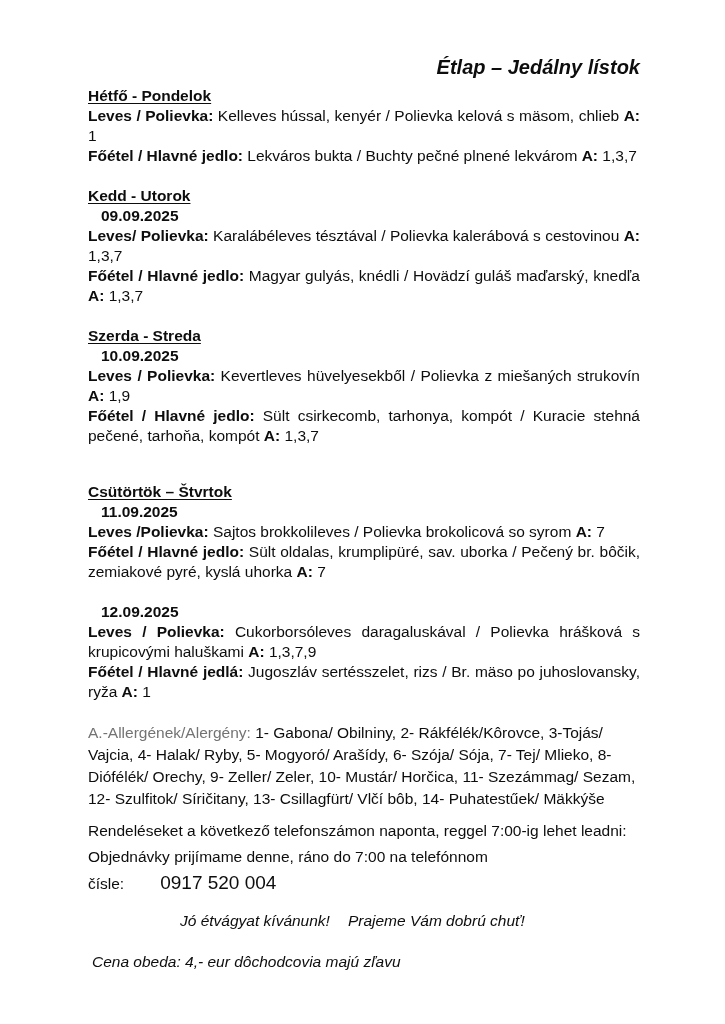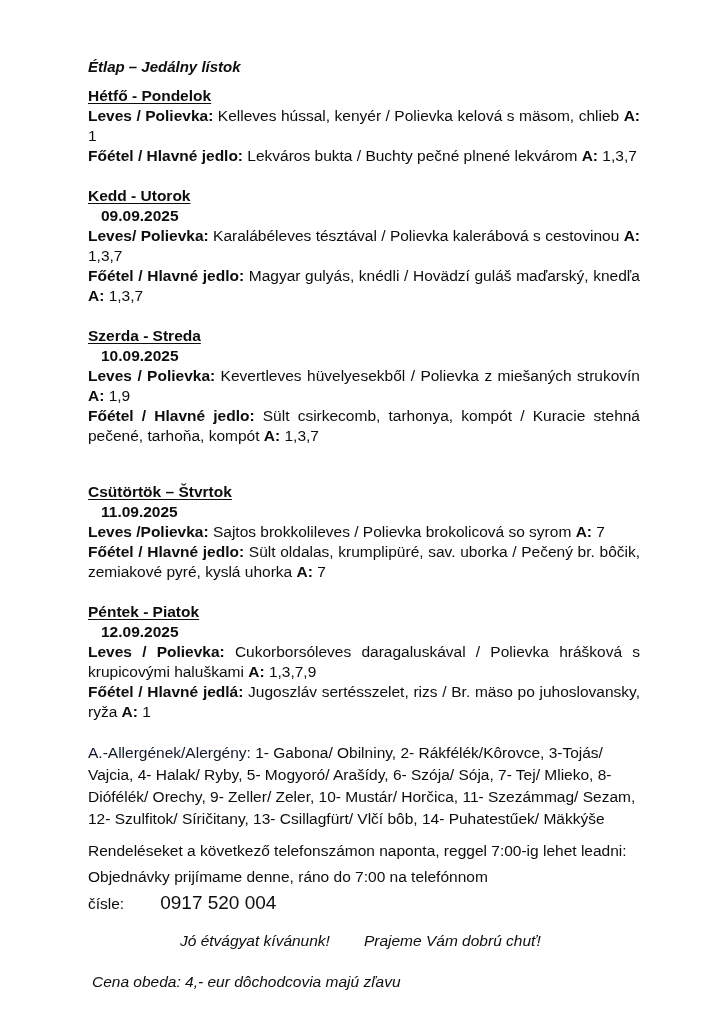--- a/index.html
+++ b/index.html
@@ -11,24 +11,24 @@
     color: #0d0d0d;
     font-family: "Liberation Sans", sans-serif;
     overflow: hidden;
   }
   .page {
     width: 725px;
     height: 1024px;
     padding: 56px 85px 0 88px;
   }
   .doc-title {
-    font-size: 15px;
+    font-size: 20px;
     font-weight: bold;
     font-style: italic;
-    text-align: left;
+    text-align: right;
     margin: 0 0 8px 0;
     line-height: 22px;
   }
   .day {
     font-size: 15.5px;
     line-height: 20px;
     margin: 0 0 20px 0;
   }
   .day.extra-gap { margin-bottom: 36px; }
   .day-name {
@@ -43,39 +43,39 @@
   .meal {
     margin: 0;
     text-align: justify;
   }
   .bold { font-weight: bold; }
   .allergen-info {
     font-size: 15.5px;
     line-height: 22px;
     margin: 12px 0 0 0;
   }
-  .allergen-heading { color: #0f172a; }
+  .allergen-heading { color: #737373; }
   .ordering {
     font-size: 15.5px;
     line-height: 26px;
     margin: 8px 0 0 0;
   }
   .phone-number {
     font-size: 19px;
     margin-left: 36px;
     white-space: nowrap;
   }
   .wishes {
     font-style: italic;
     font-size: 15.5px;
     line-height: 20px;
     margin: 14px 0 0 0;
     padding-left: 92px;
   }
-  .wish-sk { margin-left: 34px; }
+  .wish-sk { margin-left: 18px; }
   .prices {
     font-style: italic;
     font-size: 15.5px;
     line-height: 22px;
     margin: 20px 0 0 0;
     padding-left: 4px;
   }
 </style>
 </head>
 <body>
@@ -105,21 +105,20 @@
   </section>
 
   <section class="day">
     <div class="day-name">Csütörtök – Štvrtok</div>
     <div class="day-date">11.09.2025</div>
     <p class="meal"><span class="bold">Leves /Polievka: </span><span>Sajtos brokkolileves / Polievka brokolicová so syrom </span><span class="bold">A: </span><span>7</span></p>
     <p class="meal"><span class="bold">Főétel / Hlavné jedlo: </span><span>Sült oldalas, krumplipüré, sav. uborka / Pečený br. bôčik, zemiakové pyré, kyslá uhorka </span><span class="bold">A: </span><span>7</span></p>
   </section>
 
   <section class="day">
-    <div class="day-name">Péntek - Piatok</div>
     <div class="day-date">12.09.2025</div>
     <p class="meal"><span class="bold">Leves / Polievka: </span><span>Cukorborsóleves daragaluskával / Polievka hrášková s krupicovými haluškami </span><span class="bold">A: </span><span>1,3,7,9</span></p>
     <p class="meal"><span class="bold">Főétel / Hlavné jedlá: </span><span>Jugoszláv sertésszelet, rizs / Br. mäso po juhoslovansky, ryža </span><span class="bold">A: </span><span>1</span></p>
   </section>
 
   <p class="allergen-info"><span class="allergen-heading">A.-Allergének/Alergény: </span><span>1- Gabona/ Obilniny, 2- Rákfélék/Kôrovce, 3-Tojás/ Vajcia, 4- Halak/ Ryby, 5- Mogyoró/ Arašídy, 6- Szója/ Sója, 7- Tej/ Mlieko, 8- Diófélék/ Orechy, 9- Zeller/ Zeler, 10- Mustár/ Horčica, 11- Szezámmag/ Sezam, 12- Szulfitok/ Síričitany, 13- Csillagfürt/ Vlčí bôb, 14- Puhatestűek/ Mäkkýše</span></p>
 
   <div class="ordering">
     <div>Rendeléseket a következő telefonszámon naponta, reggel 7:00-ig lehet leadni:</div>
     <div><span>Objednávky prijímame denne, ráno do 7:00 na telefónnom čísle:</span><span class="phone-number">0917 520 004</span></div>

